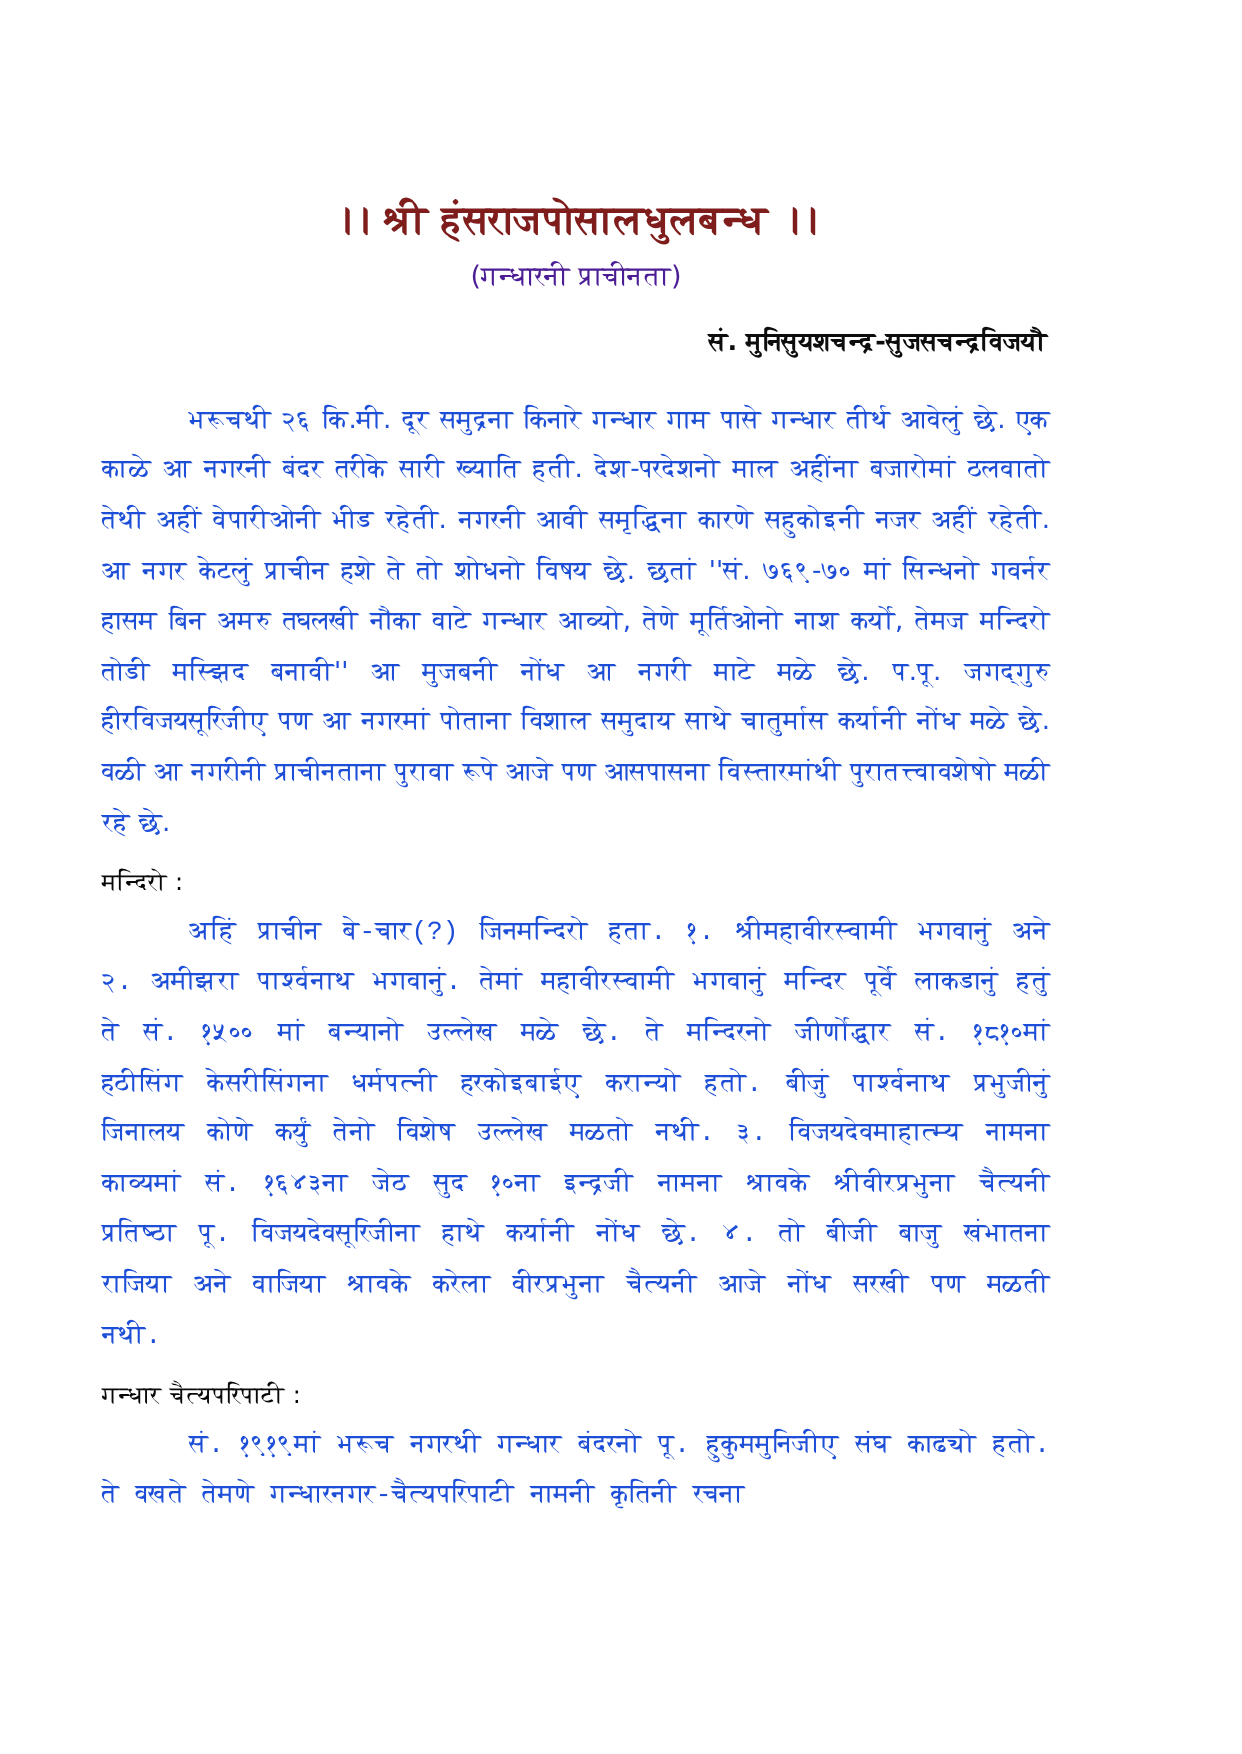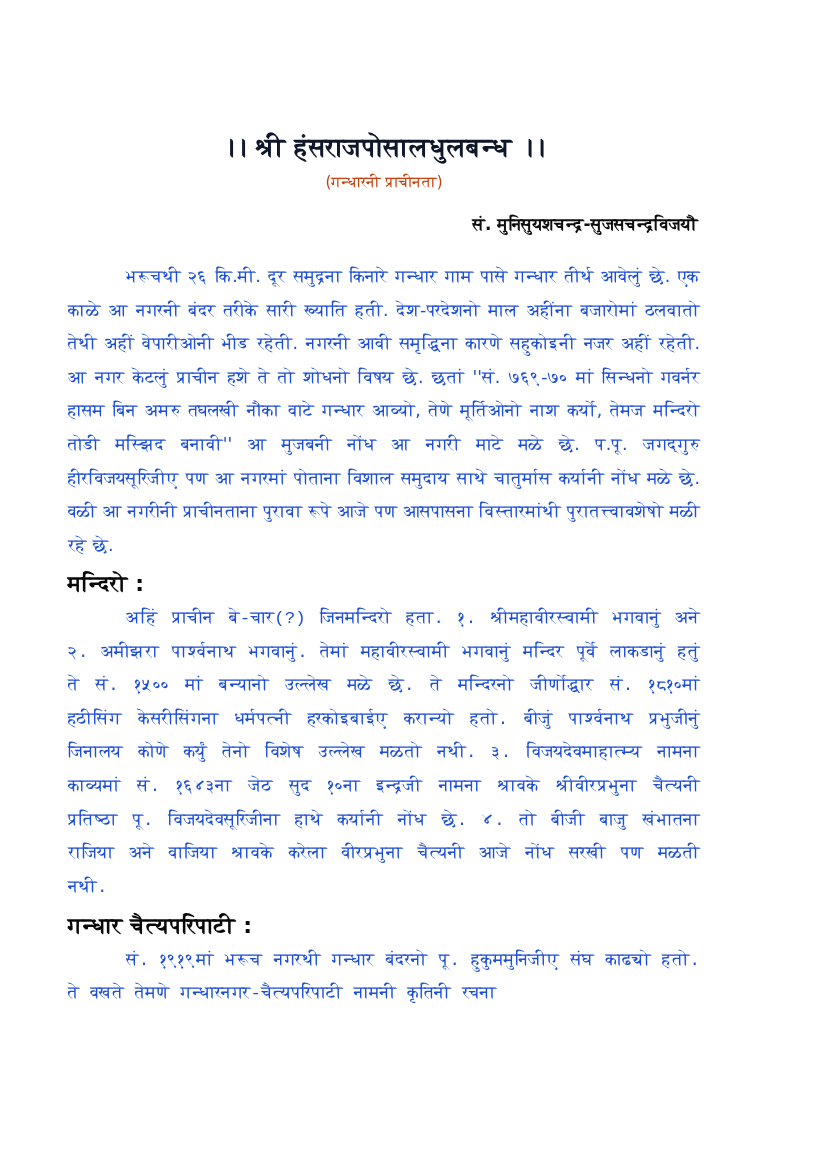--- a/index.html
+++ b/index.html
@@ -38,30 +38,30 @@
   .title-block {
     padding-top: 131px;
     text-align: center;
   }
   .doc-title {
     font-family: "DejaVu Sans", "Liberation Sans", sans-serif;
     font-weight: 700;
     font-size: 26px;
     line-height: 1.25;
     letter-spacing: 0.3px;
-    color: #0f172a;
+    color: #7f1d1d;
     margin: 0;
     white-space: nowrap;
   }
   .doc-subtitle {
     font-family: "DejaVu Sans", "Liberation Sans", sans-serif;
     font-weight: 400;
-    font-size: 15px;
+    font-size: 18px;
     line-height: 1.3;
-    color: #c2410c;
+    color: #4c1d95;
     margin: 9px 0 0 0;
   }
 
   
   .byline {
     margin-top: 22px;
     text-align: right;
     padding-right: 2px;
   }
   .byline-text {
@@ -86,22 +86,22 @@
     text-align: justify;
     text-justify: inter-word;
     word-spacing: 0.5px;
   }
   p.para.indent {
     text-indent: 58px;
   }
 
   h2.section-heading {
     font-family: "DejaVu Sans", "Liberation Sans", sans-serif;
-    font-size: 22px;
-    font-weight: 700;
+    font-size: 16px;
+    font-weight: 400;
     line-height: 33.6px;
     color: #080808;
     margin: 2px 0 0 0;
     text-align: left;
     letter-spacing: 0.2px;
   }
   h2.section-heading + p.para {
     margin-top: 1px;
     font-family: Liberation Mono, monospace;
   }

